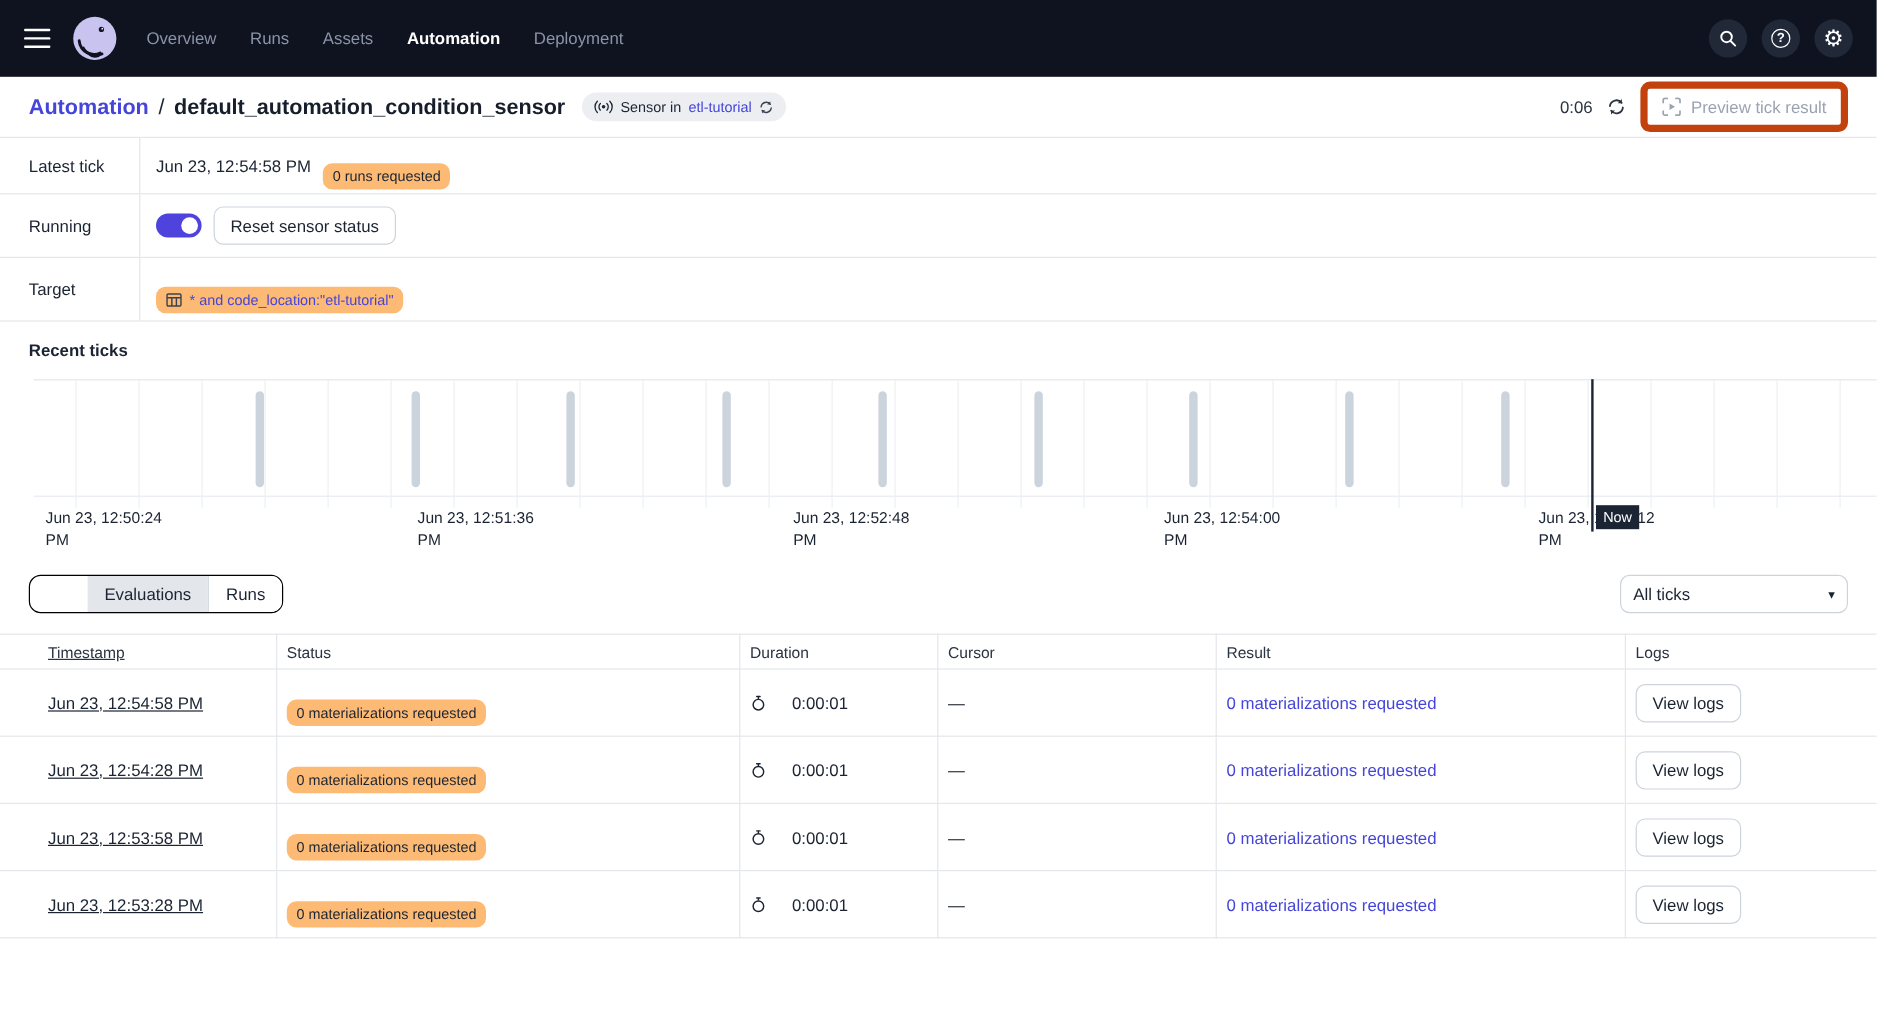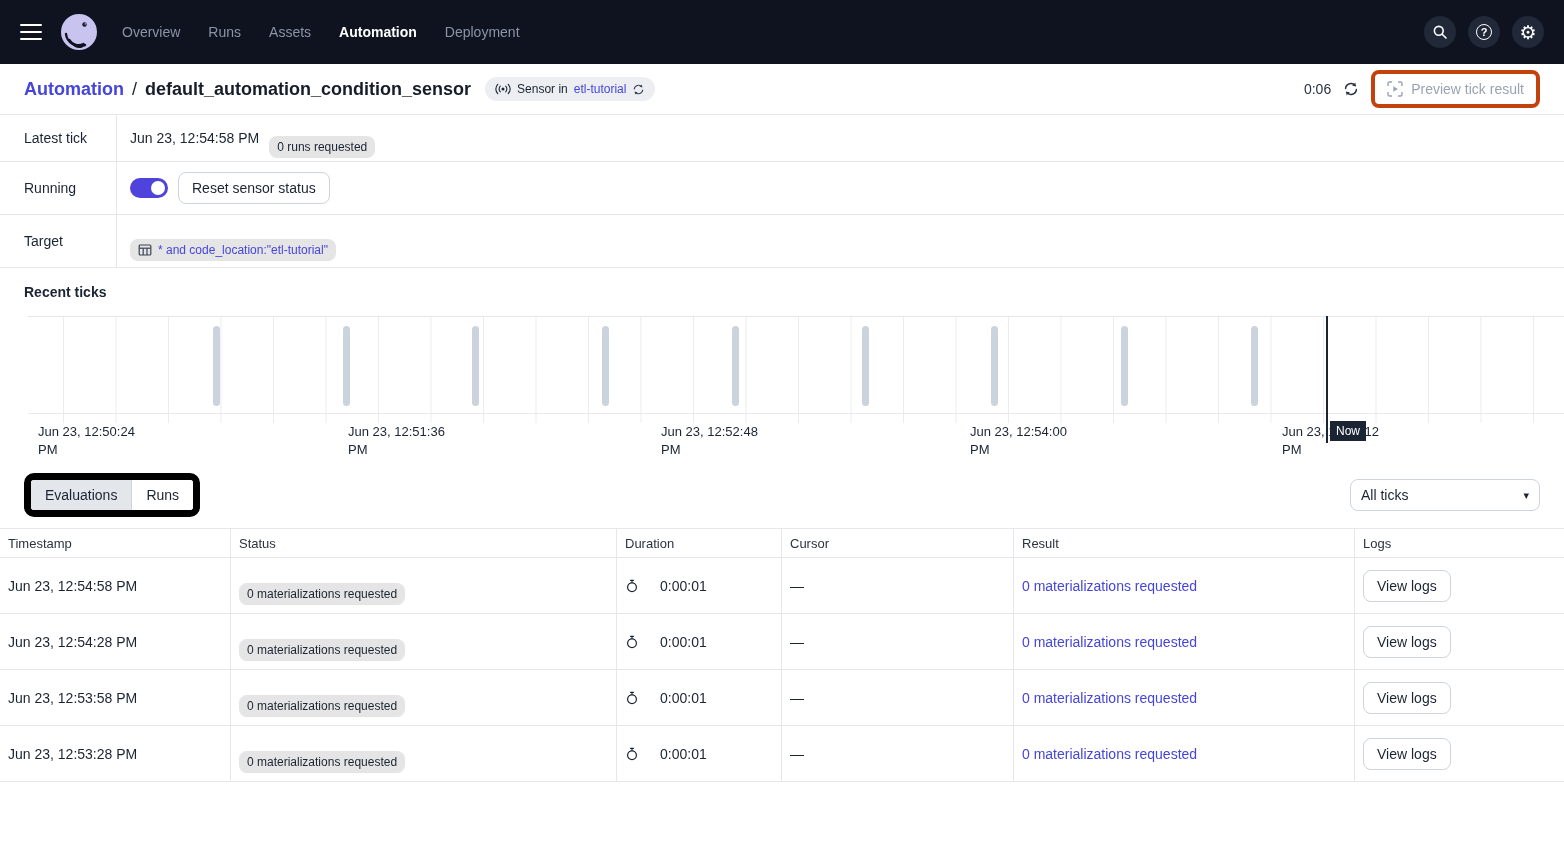--- a/index.html
+++ b/index.html
@@ -26,31 +26,31 @@
     border-bottom:1px solid #E4E7EC; }
   .crumb-root { color:#4645D9; font-size:18px; font-weight:700; text-decoration:none; cursor:pointer; }
   .crumb-sep { font-size:18px; color:#1B2432; margin:0 8px; font-weight:400; }
   .crumb-title { font-size:18px; font-weight:700; color:#161D2B; }
   .sensor-badge { margin-left:14px; background:#ECEEF2; border-radius:12px; height:24px;
     display:flex; align-items:center; gap:6px; padding:0 10px; font-size:12px; }
   .sensor-badge a { color:#4645D9; text-decoration:none; cursor:pointer; }
   .header-right { margin-left:auto; display:flex; align-items:center; gap:12px; }
   .countdown { font-size:14px; color:#2A3342; }
   .refresh-btn { background:none; border:none; cursor:pointer; display:flex; align-items:center; }
-  .preview-btn { display:flex; align-items:center; gap:8px; border:4px solid #c2410c; background:#fff;
+  .preview-btn { display:flex; align-items:center; gap:8px; border:6px solid #c2410c; background:#fff;
     border-radius:8px; padding:7px 12px; font-size:14px; color:#9AA3B2; cursor:default; }
 
   
   .details { border-bottom:0; }
   .drow { display:flex; border-bottom:1px solid #E4E7EC; align-items:center; }
   .h47 { height:47px; } .h53 { height:53px; } .h46 { height:46px; }
   .dlabel { width:117px; align-self:stretch; display:flex; align-items:center;
     padding-left:24px; border-right:1px solid #E4E7EC; font-size:14px; flex:none; }
   .dvalue { display:flex; align-items:center; gap:10px; padding-left:13px; font-size:14px; }
-  .pill { background:#e5e5e5; border-radius:8px; padding:4px 8px; font-size:12px; color:#1B2432;
+  .pill { background:#fdba74; border-radius:8px; padding:4px 8px; font-size:12px; color:#1B2432;
     display:inline-flex; align-items:center; gap:6px;margin-top:17px; }
   .pill.link { color:#4645D9; cursor:pointer; }
   .toggle { width:38px; height:20px; border-radius:10px; background:#4F43DD; position:relative; cursor:pointer; flex:none; }
   .toggle .knob { position:absolute; right:3px; top:3px; width:14px; height:14px; border-radius:50%; background:#fff; }
   .btn { border:1px solid #CDD4DC; background:#fff; border-radius:8px; padding:7px 13px;
     font-size:14px; color:#1B2432; cursor:pointer; font-family:inherit; }
 
   
   .section-heading { height:48px; display:flex; align-items:center; padding-left:24px;
     font-size:14px; font-weight:700; }
@@ -64,32 +64,32 @@
     background-size:52.5px 100%; background-position:35px 0; }
   .tick-bar { position:absolute; top:10px; width:7px; height:80px; border-radius:3.5px;
     background:#CBD3DC; cursor:pointer; }
   .now-line { position:absolute; top:0; width:2px; height:127px; background:#1B2432; z-index:2; }
   .axis-label { position:absolute; top:107px; width:102px; font-size:13px; line-height:18px; color:#1B2432; }
   .now-badge { position:absolute; top:105px; background:#1B2432; color:#fff; font-size:12px;
     padding:3px 6px; z-index:3; }
 
   
   .tabs-row { height:66px; display:flex; align-items:center; padding:0 24px; }
-  .segmented { display:flex; border:7px solid #000000; border-radius:10px; overflow:hidden; background:#fff; }
+  .segmented { display:flex; border:1px solid #000000; border-radius:10px; overflow:hidden; background:#fff;padding-left:48px; }
   .seg-item { padding:7px 14px; font-size:14px; cursor:pointer; background:#fff; border:none; font-family:inherit; color:#1B2432; }
   .seg-item.active { background:#E3E6EB; font-weight:400; }
   .seg-item + .seg-item { border-left:1px solid #CDD4DC; }
   .ticks-filter { margin-left:auto; width:190px; border:1px solid #CDD4DC; border-radius:8px;
     height:32px; display:flex; align-items:center; padding:0 10px; font-size:14px; cursor:pointer; background:#fff; }
   .ticks-filter .caret { margin-left:auto; font-size:11px; color:#1B2432; }
 
   
   .ev-table { display:grid; grid-template-columns:230px 386px 165px 232px 341px 1fr; }
   .ev-cell { border-bottom:1px solid #E4E7EC; display:flex; align-items:center; padding-left:8px; font-size:14px; }
-  .ev-cell.first { padding-left:8px; }
+  .ev-cell.first { padding-left:40px;text-decoration:underline; }
   .ev-cell.colb { border-left:1px solid #E4E7EC; }
   .ev-head { height:30px; border-top:1px solid #E4E7EC; font-size:13px; color:#2A3342; }
   .ev-row-cell { height:56px; }
   .result-link { color:#4645D9; text-decoration:none; cursor:pointer; }
   .duration-wrap { display:flex; align-items:center; gap:21px; }
   .emdash { color:#1B2432; }
 </style>
 </head>
 <body>
 

